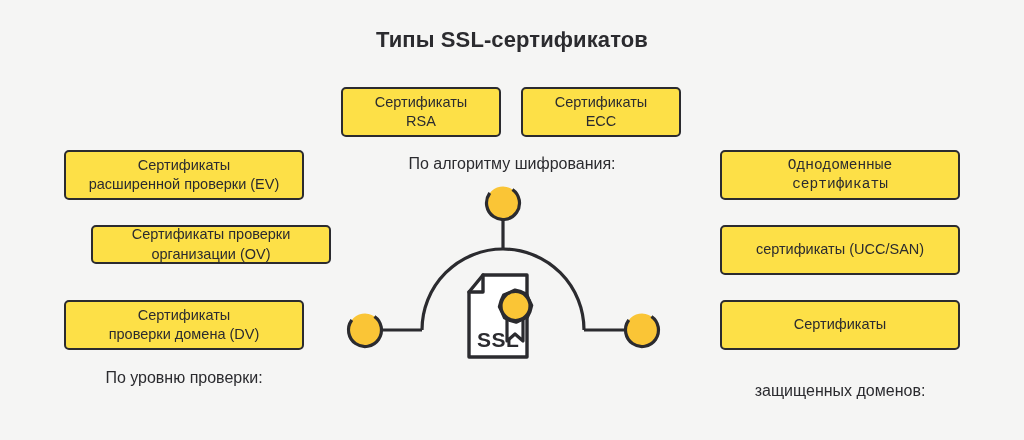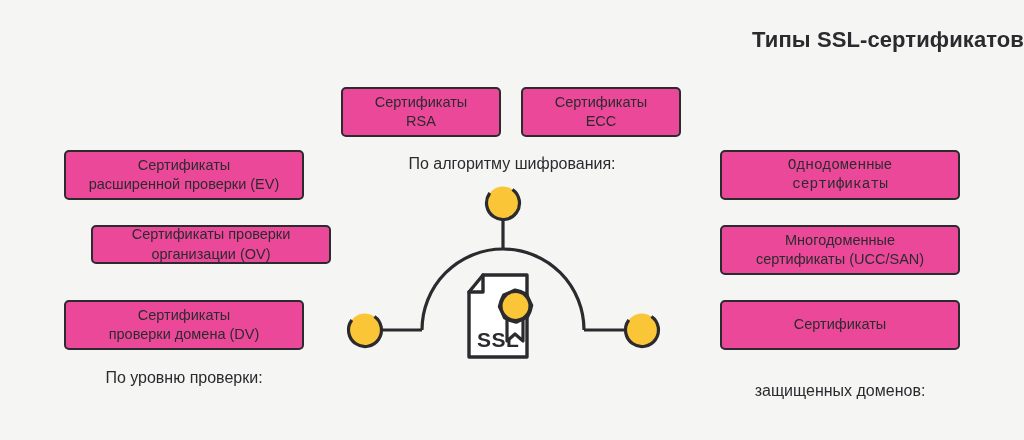--- a/index.html
+++ b/index.html
@@ -22,31 +22,31 @@
     width: 1024px;
     height: 440px;
   }
 
   
   .title {
     position: absolute;
     left: 0;
     top: 27px;
     width: 1024px;
-    text-align: right;
+    text-align: center;
     font-size: 22px;
     font-weight: bold;
     letter-spacing: 0.1px;
     color: #2b2b2f;
   }
 
   
   .box {
     position: absolute;
-    background: #ec4899;
+    background: #fde047;
     border: 2.5px solid #2b2b2f;
     border-radius: 5px;
     box-sizing: border-box;
     display: flex;
     align-items: center;
     justify-content: center;
     text-align: center;
     font-size: 14.5px;
     line-height: 1.33;
     color: #2b2b2f;
@@ -136,21 +136,20 @@
   <div class="caption cap-left">По уровню проверки:</div>
 
   <div class="box r1">
     <span>
       <span>Однодоменные</span>
       <span>сертификаты</span>
     </span>
   </div>
   <div class="box r2">
     <span>
-      <span>Многодоменные</span>
       <span>сертификаты (UCC/SAN)</span>
     </span>
   </div>
   <div class="box r3">
     <span>
       <span>Сертификаты</span>
     </span>
   </div>
   <div class="caption cap-right">
     <br>

